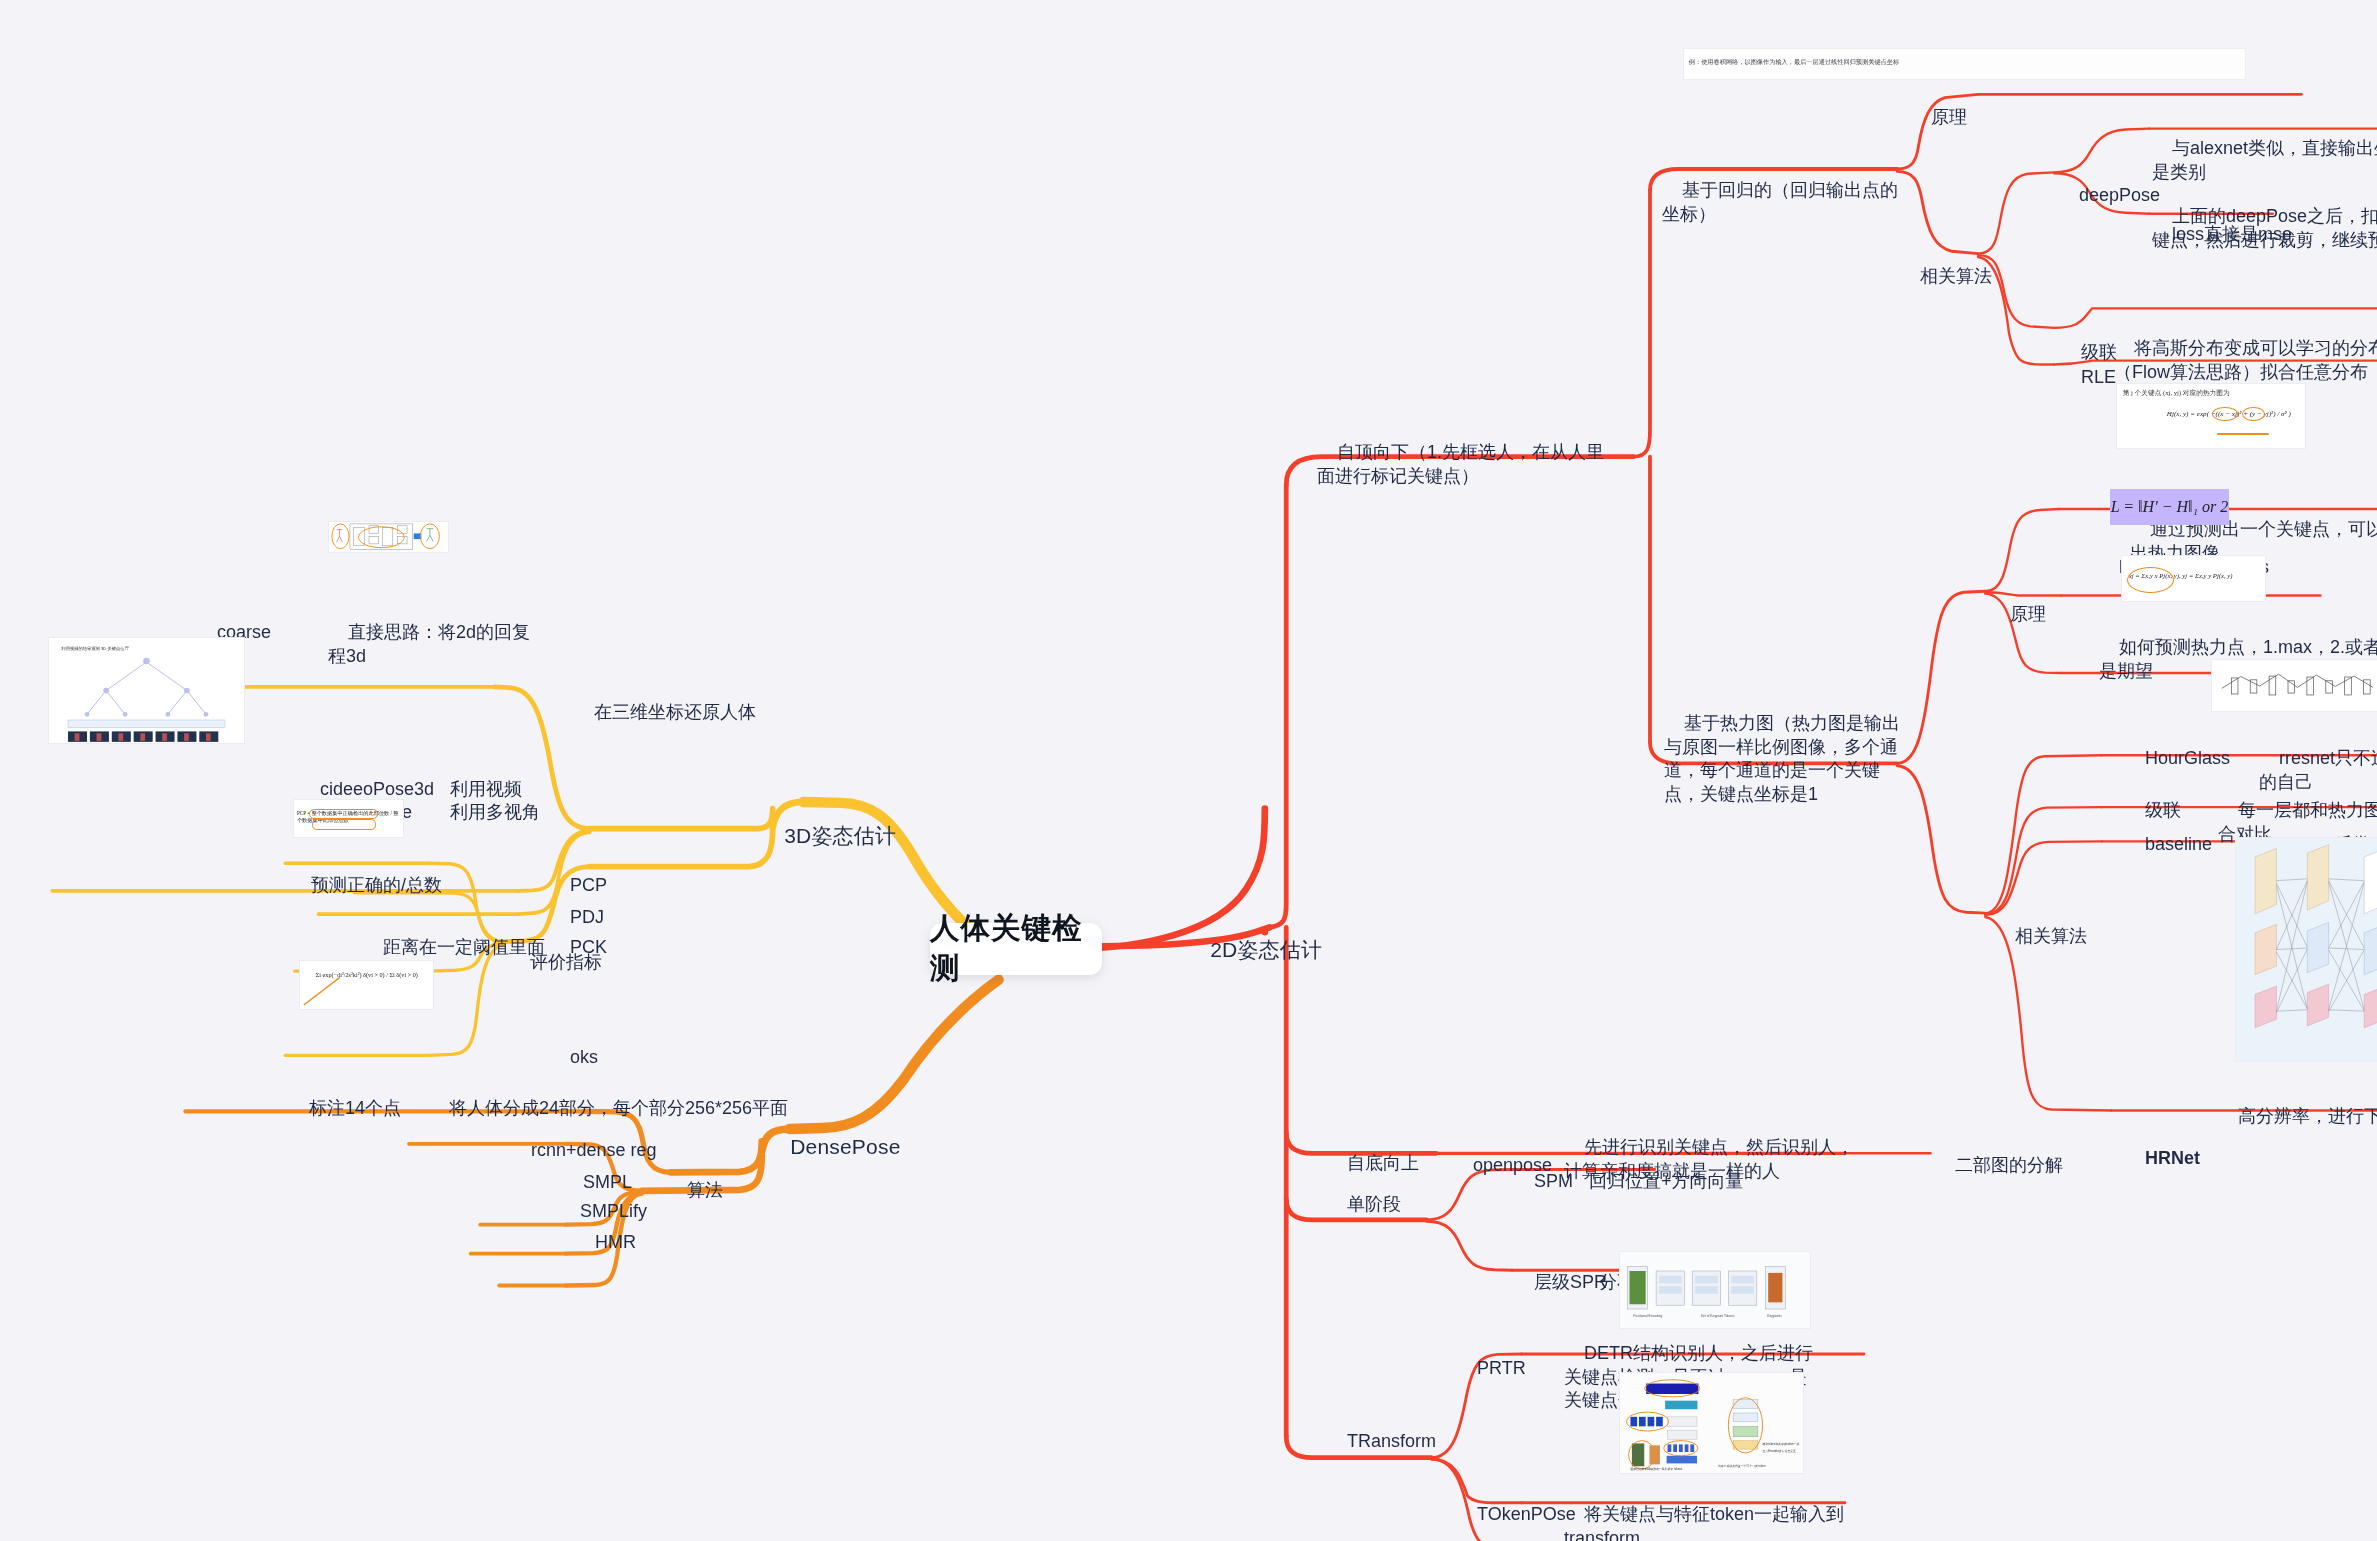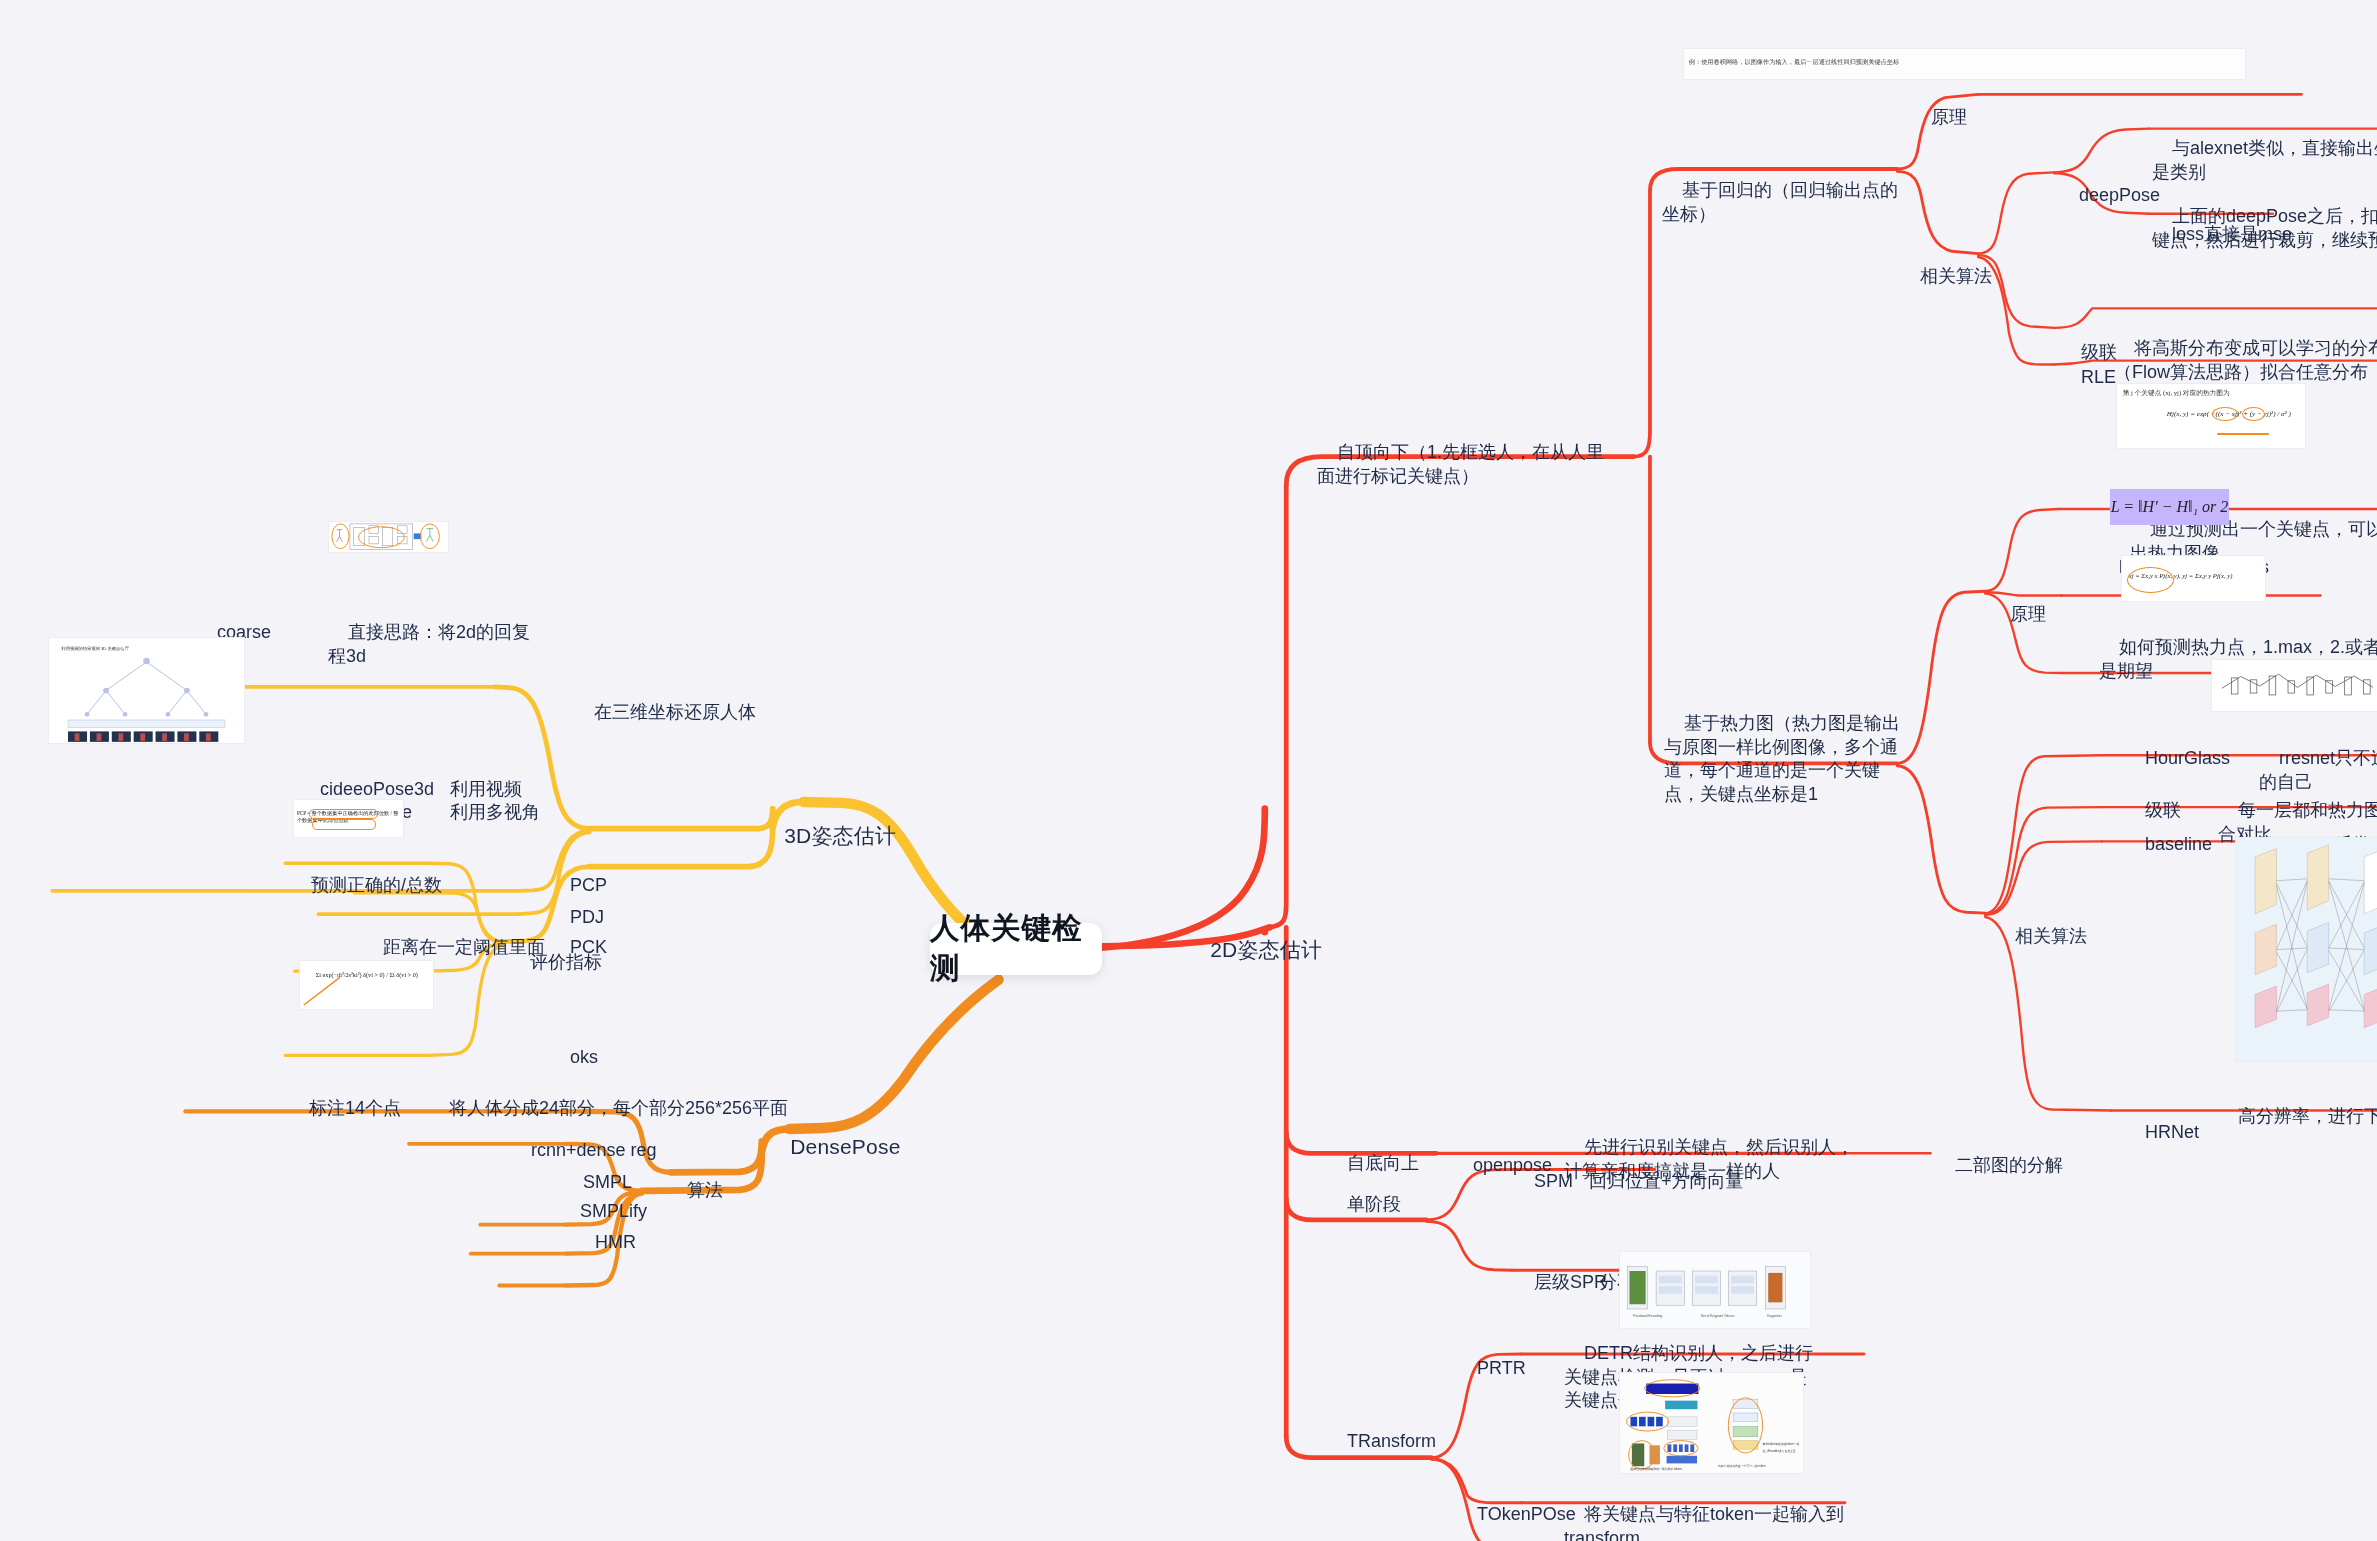--- a/index.html
+++ b/index.html
@@ -317,21 +317,21 @@
             <line x1="195" y1="92" x2="270" y2="362"></line>
           <line x1="195" y1="232" x2="270" y2="92"></line>
             <line x1="195" y1="236" x2="270" y2="364"></line>
           <line x1="195" y1="362" x2="270" y2="94"></line>
             <line x1="195" y1="366" x2="270" y2="236"></line>
         </g>
       </g>
     </svg>
   </div>
 
-  <div class="node lvl3" style="left:2125px;top:1098px;">
+  <div class="node lvl3" style="left:2125px;top:1124px;font-weight:bold;">
     <span>HRNet</span>
   </div>
   <div class="node lvl3" style="left:2218px;top:1082px;width:200px;">
     <span>高分辨率，进行下采样</span>
   </div>
 
   <div class="node lvl2" style="left:1327px;top:1129px;">
     <span>自底向上</span>
   </div>
   <div class="node lvl3" style="left:1453px;top:1131px;">

